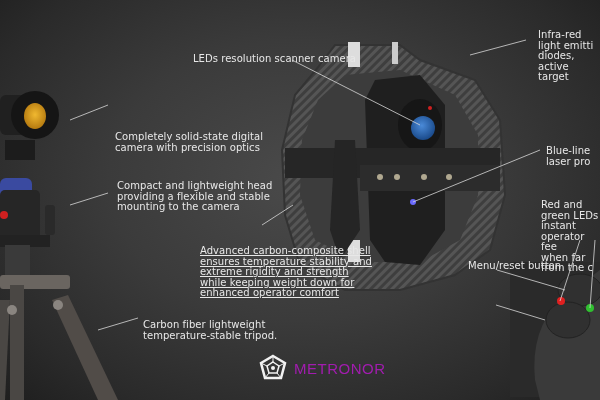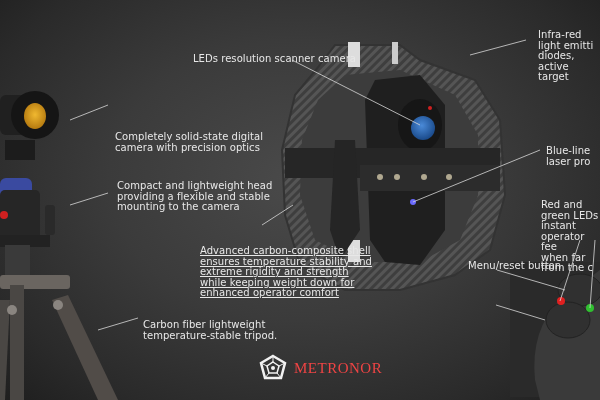--- a/index.html
+++ b/index.html
@@ -11,21 +11,21 @@
     .stage { position: absolute; inset: 0; }
     .label {
       position: absolute; color: #e8e8e8; font-size: 10px; line-height: 10.5px;
       white-space: pre-line; letter-spacing: 0.05px;
     }
     svg.lines { position: absolute; inset: 0; }
     .logo {
       position: absolute; left: 258px; top: 354px; display: flex; align-items: center; gap: 6px;
     }
     .logo-text {
-      color: #ef4444; font-family: Liberation Serif, serif; font-size: 15px; letter-spacing: 0.5px;
+      color: #a21caf; font-family: Liberation Sans, sans-serif; font-size: 15px; letter-spacing: 0.5px;
     }
   </style>
 </head>
 <body>
 
 <div class="stage">
 
   <svg class="lines" width="600" height="400" viewBox="0 0 600 400">
     <defs>
       <pattern id="carbon" width="6" height="6" patternUnits="userSpaceOnUse" patternTransform="rotate(45)">

